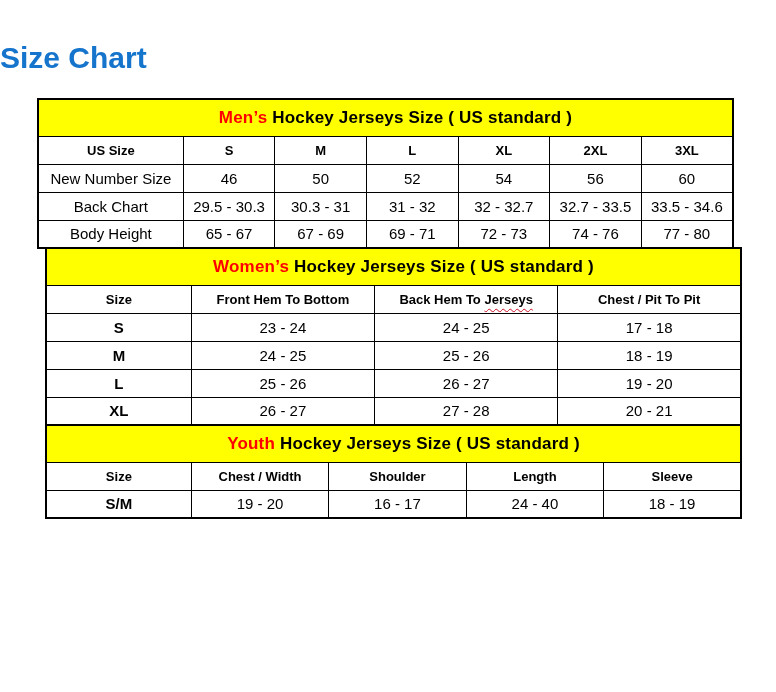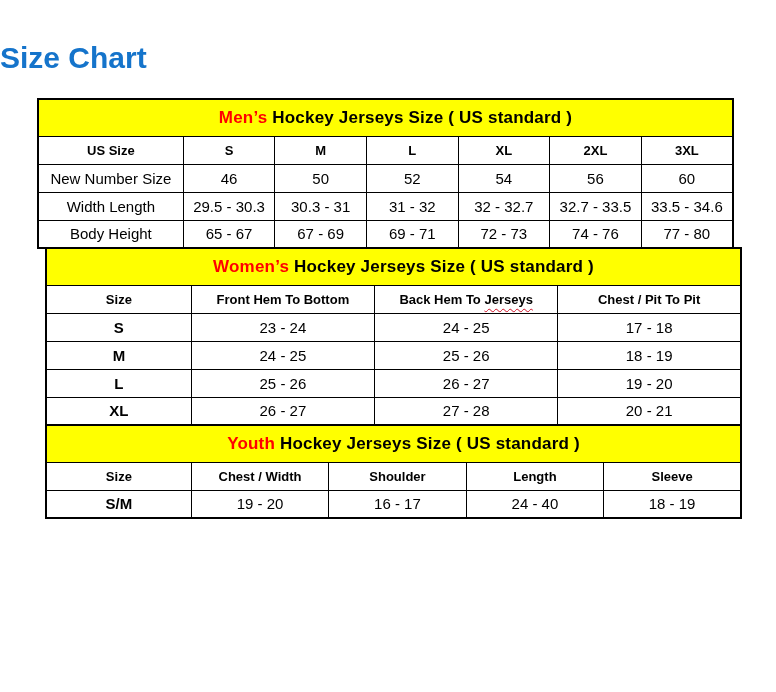--- a/index.html
+++ b/index.html
@@ -98,21 +98,21 @@
           <tr>
             <td class="label">New Number Size</td>
             <td class="value">46</td>
             <td class="value">50</td>
             <td class="value">52</td>
             <td class="value">54</td>
             <td class="value">56</td>
             <td class="value">60</td>
           </tr>
           <tr>
-            <td class="label">Width Length</td>
+            <td class="label">Back Chart</td>
             <td class="value">29.5 - 30.3</td>
             <td class="value">30.3 - 31</td>
             <td class="value">31 - 32</td>
             <td class="value">32 - 32.7</td>
             <td class="value">32.7 - 33.5</td>
             <td class="value">33.5 - 34.6</td>
           </tr>
           <tr>
             <td class="label">Body Height</td>
             <td class="value">65 - 67</td>

